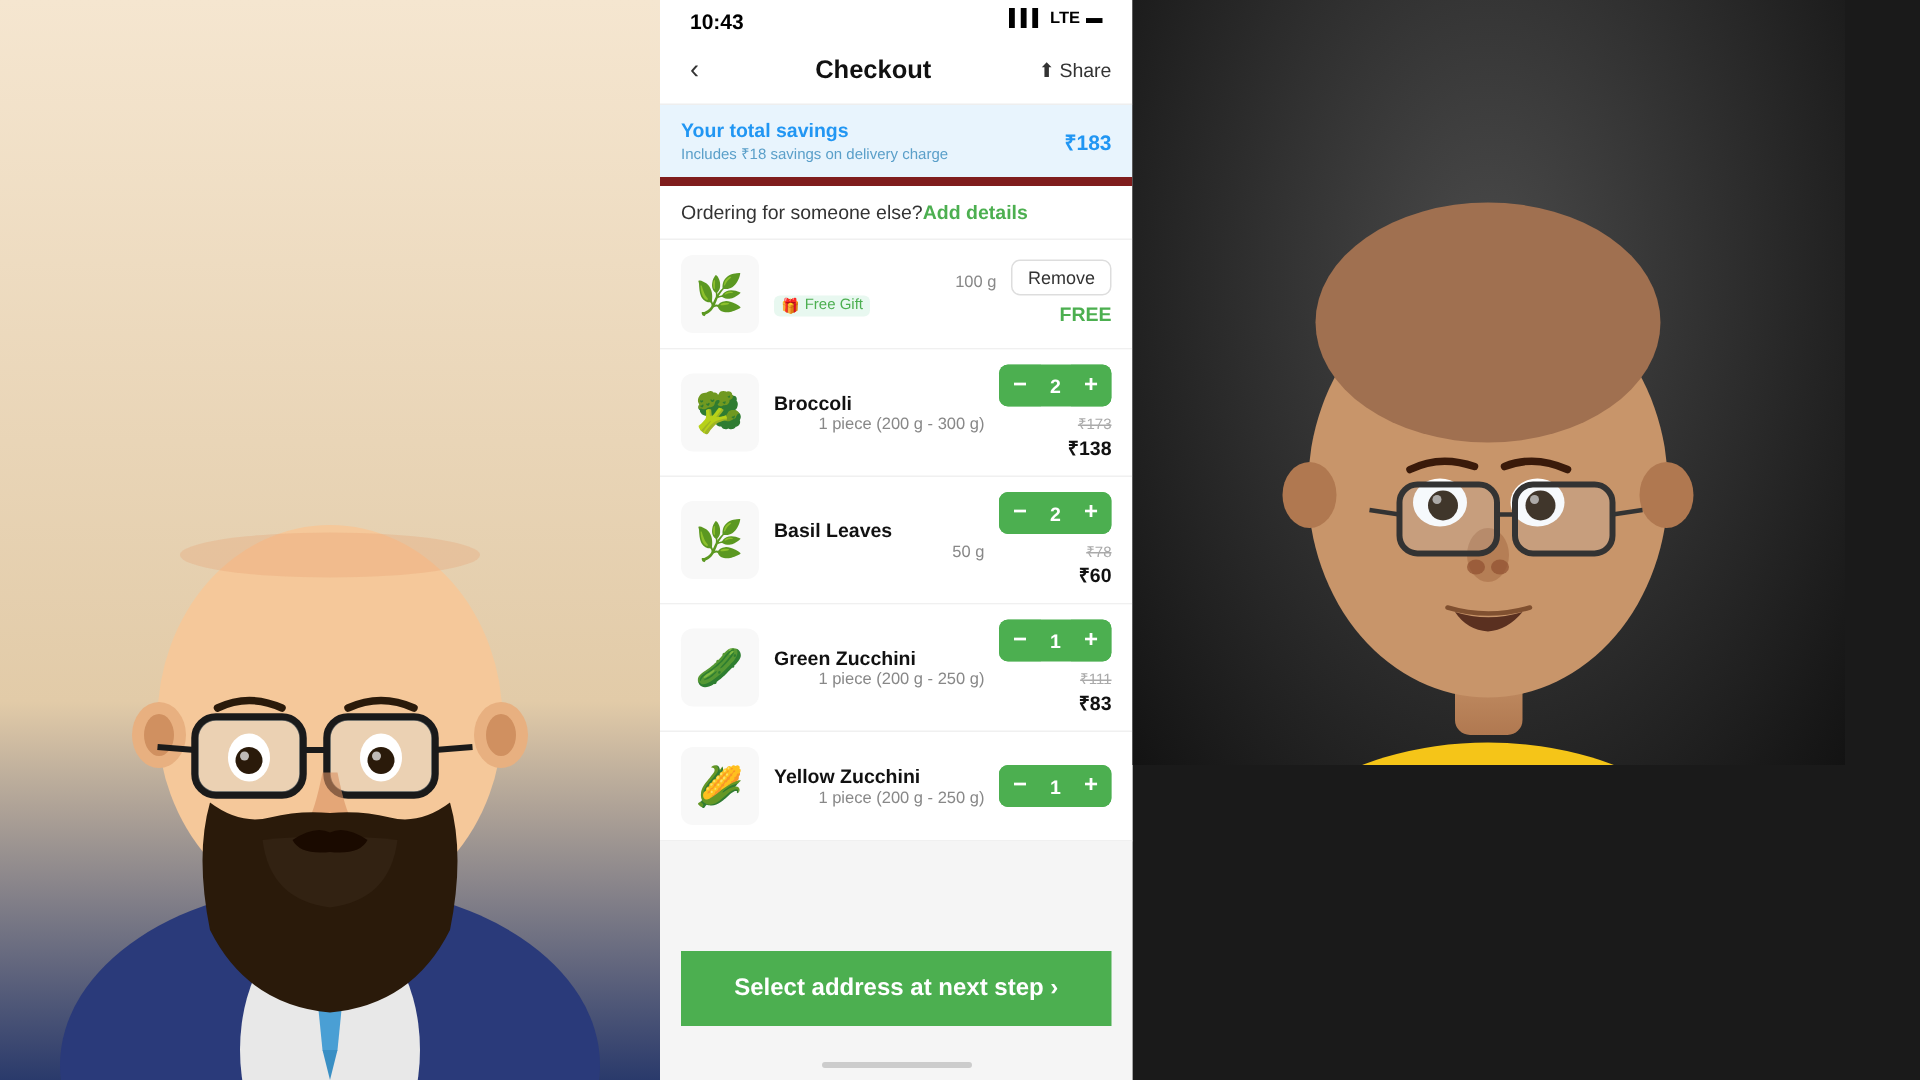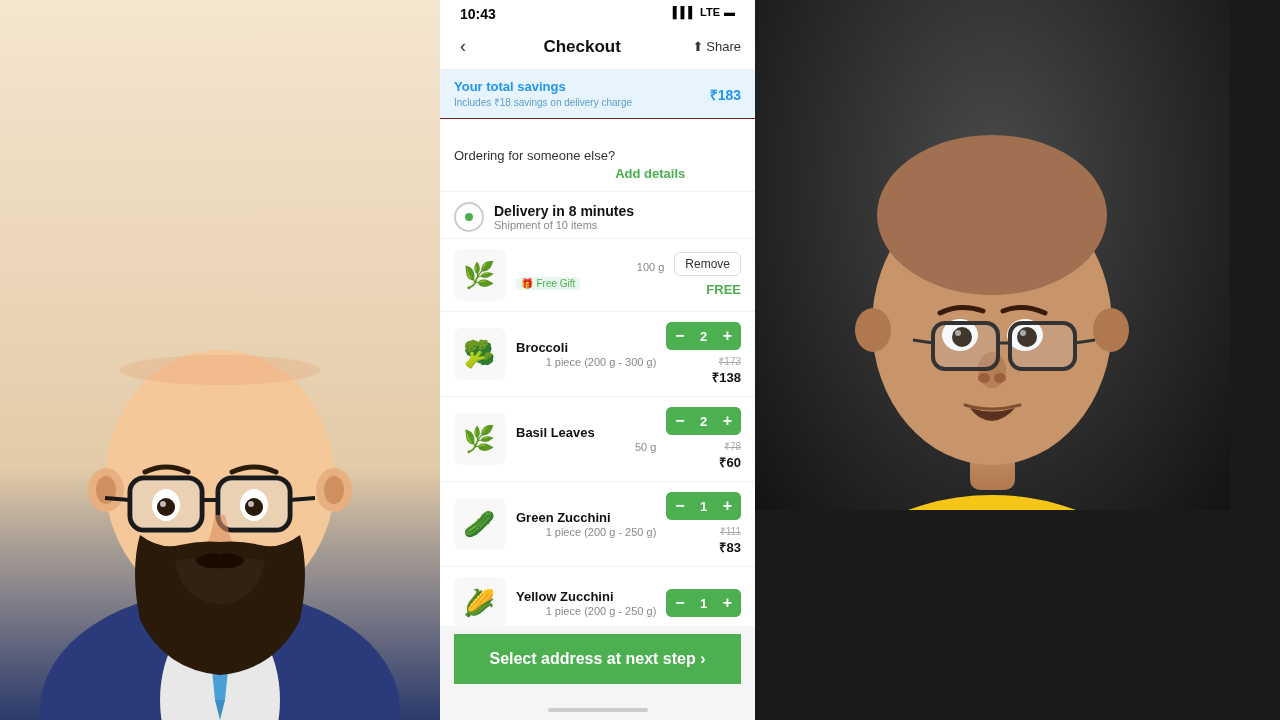--- a/index.html
+++ b/index.html
@@ -86,21 +86,21 @@
       font-size: 18px;
       color: #333;
       cursor: pointer;
       padding: 2px 6px;
     }
 
     
     .savings-banner {
       background: #e8f4fd;
       padding: 9px 14px;
-      border-bottom: 1px solid #7f1d1d;
+      border-bottom: 6px solid #7f1d1d;
       display: flex;
       justify-content: space-between;
       align-items: center;
     }
     .savings-left .savings-title {
       font-size: 13px;
       font-weight: 600;
       color: #2196F3;
     }
     .savings-left .savings-sub {
@@ -117,21 +117,21 @@
     
     .ordering-row {
       background: #fff;
       display: flex;
       align-items: center;
       padding: 10px 14px;
       border-bottom: 1px solid #f0f0f0;
       font-size: 13px;
     }
     .ordering-label { color: #333; }
-    .add-details { color: #4CAF50; font-weight: 600; font-size: 13px; margin-top: 37px; }
+    .add-details { color: #4CAF50; font-weight: 600; font-size: 13px; }
 
     
     .delivery-section {
       background: #fff;
       padding: 10px 14px 6px;
       border-bottom: 1px solid #f0f0f0;
       display: flex;
       align-items: center;
       gap: 10px;
     }
@@ -399,29 +399,20 @@
       <div class="savings-sub">Includes ₹18 savings on delivery charge</div>
     </div>
     <span class="savings-amount">₹183</span>
   </div>
 
   <div class="ordering-row">
     <span class="ordering-label">Ordering for someone else?</span>
     <span class="add-details">Add details</span>
   </div>
 
-  <div class="delivery-section">
-    <div class="delivery-icon">
-      <div class="delivery-inner"></div>
-    </div>
-    <div class="delivery-info">
-      <div class="delivery-title">Delivery in 8 minutes</div>
-      <div class="delivery-sub">Shipment of 10 items</div>
-    </div>
-  </div>
 
   <div class="items-list" id="items-container">
 
   <div class="item-card">
     <div class="item-img">🌿</div>
     <div class="item-info">
       <div class="item-weight">100 g</div>
       <div class="item-badge">
     <span>🎁</span>
     <span>Free Gift</span>

